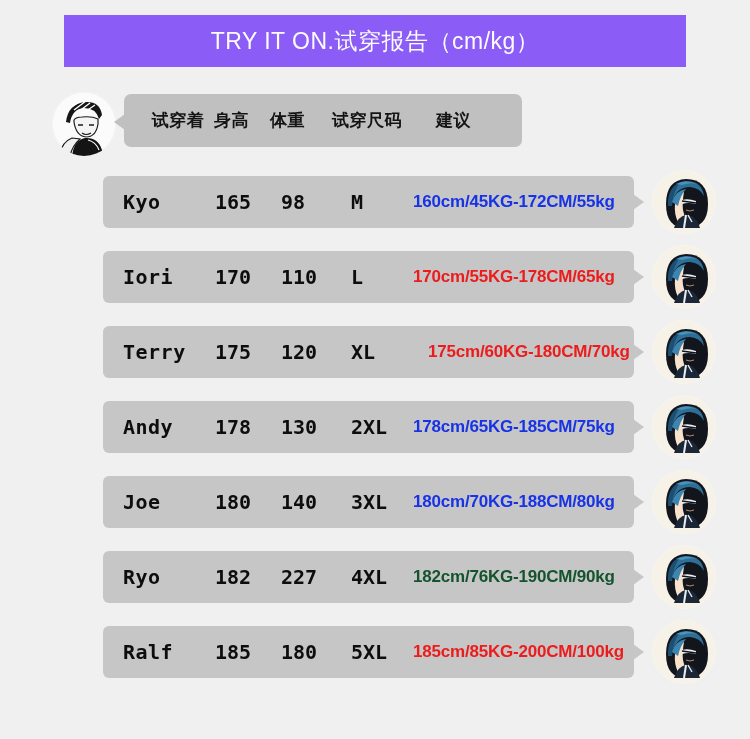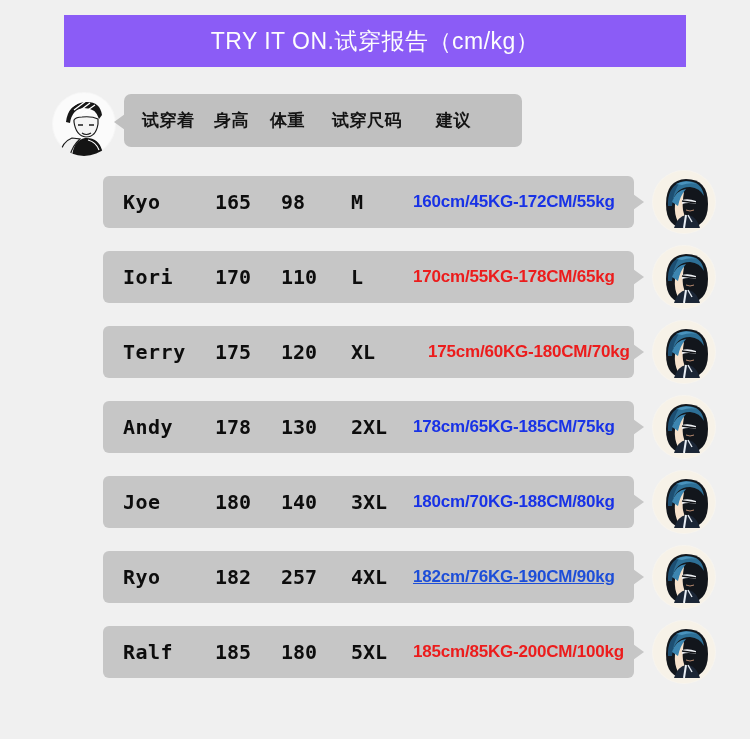--- a/index.html
+++ b/index.html
@@ -86,21 +86,21 @@
   .hdr-cells {
     display: flex;
     align-items: center;
     padding-left: 18px;
     font-size: 17px;
     font-weight: 700;
     color: #141414;
     letter-spacing: 0.5px;
   }
   .hdr-cell { white-space: nowrap; }
-  .hdr-c0 { width: 72px; }
+  .hdr-c0 { width: 72px; text-align: center; }
   .hdr-c1 { width: 56px; }
   .hdr-c2 { width: 62px; }
   .hdr-c3 { width: 104px; }
   .hdr-c4 { width: 60px; }
 
   
   .data-row {
     position: absolute;
     left: 103px;
     width: 531px;
@@ -326,23 +326,23 @@
       <path d="M22 58 Q26 46 34 45 Q44 45 48 58 Z" fill="#1b2636"></path>
       <path d="M34 45 L32 58" stroke="#e8eef5" stroke-width="2"></path>
       <path d="M36 45 L40 52" stroke="#e8eef5" stroke-width="1.4"></path>
     </svg>
         </div>
     </div>
       <div class="data-row" style="top: 551px;">
       <div class="row-bubble">
         <span class="cell c-name">Ryo</span>
         <span class="cell c-height">182</span>
-        <span class="cell c-weight">257</span>
+        <span class="cell c-weight">227</span>
         <span class="cell c-size">4XL</span>
-        <span class="c-rec" style="color: #1d4ed8; text-decoration: underline;">182cm/76KG-190CM/90kg</span>
+        <span class="c-rec" style="color: #14532d;">182cm/76KG-190CM/90kg</span>
       </div>
       <div class="row-avatar">
     <svg class="av-svg" viewBox="0 0 64 64">
       <circle cx="32" cy="32" r="31" fill="#f7f2e8"></circle>
       <path d="M14 34 Q14 10 34 9 Q56 9 56 34 Q56 58 34 58 Q14 58 14 34 Z" fill="#12161c"></path>
       <path d="M26 52 Q22 44 23 34 Q24 24 32 22 Q30 33 31 40 Q33 50 38 54 Z" fill="#f6e2cd"></path>
       <path d="M18 30 Q19 12 34 11 Q50 11 52 26 Q48 18 38 17 Q24 17 20 33 Z" fill="#2d6f96"></path>
       <path d="M16 36 Q15 18 28 12 Q21 22 20 36 Z" fill="#1d4f73"></path>
       <path d="M24 14 Q34 9 45 14 Q38 12 30 15 Z" fill="#4a93bd"></path>
       <path d="M20 32 Q24 20 34 19 Q28 26 26 36 Z" fill="#3c85b0"></path>

